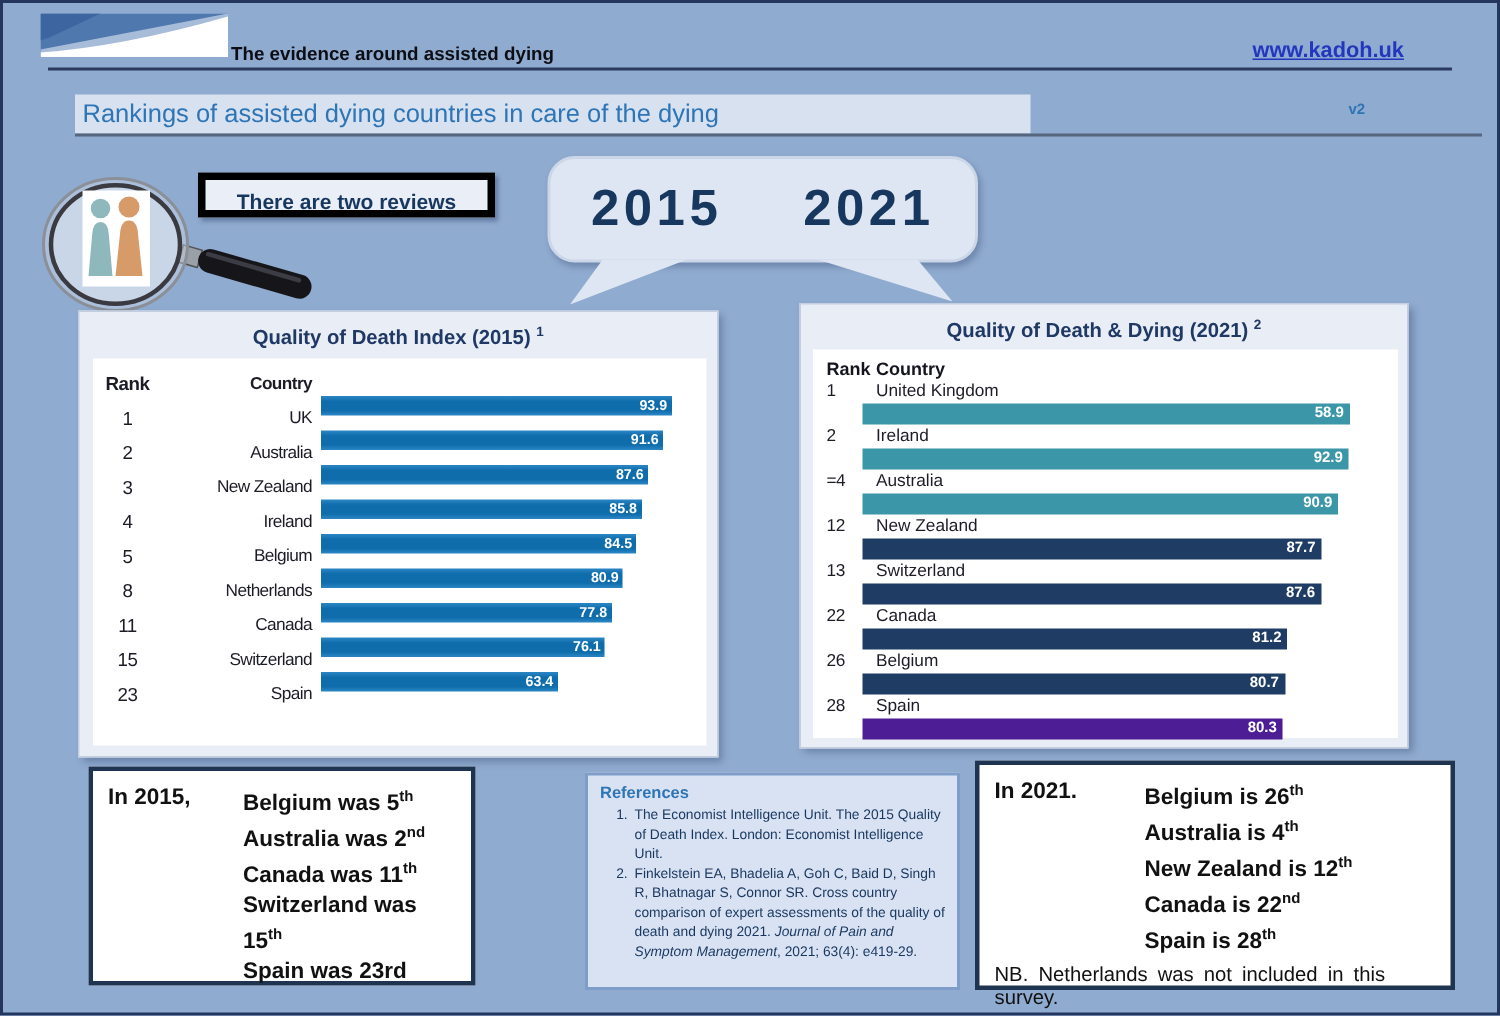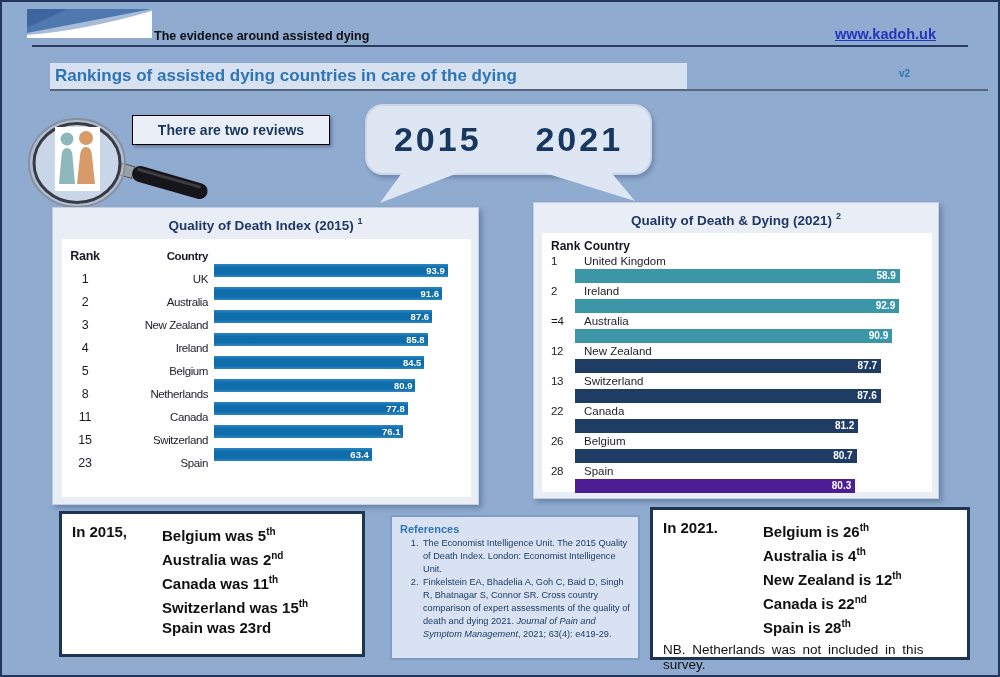--- a/index.html
+++ b/index.html
@@ -8,28 +8,28 @@
   .page {
     position:relative; width:1000px; height:677px; overflow:hidden;
     background:#90ABD0; border:2px solid #24365E;
   }
   
   .logo { position:absolute; left:25px; top:7px; width:125px; height:29px; }
   .tagline { position:absolute; left:152px; top:27px; font-size:12.5px; font-weight:bold; color:#0d0d14; }
   .rule1 { position:absolute; left:30px; top:43px; width:936px; height:2px; background:#2A3B5F; }
   .kadoh { position:absolute; left:833px; top:24px; font-size:14.5px; font-weight:bold; color:#2336BE; text-decoration:underline; cursor:pointer; }
   .title-strip { position:absolute; left:48px; top:61px; width:637px; height:26px; background:#D7E1F0; }
-  .page-title { padding-left:5px; line-height:26px; font-size:17px; font-weight:bold; color:#2E75B6; white-space:nowrap; }
+  .page-title { padding-left:5px; line-height:26px; font-size:17px; font-weight:normal; color:#2E75B6; white-space:nowrap; }
   .v2 { position:absolute; left:897px; top:66px; font-size:10px; font-weight:bold; color:#2E75B6; }
   .rule2 { position:absolute; left:48px; top:87px; width:938px; height:2px; background:#57667F; }
 
   
   .reviews-box {
     position:absolute; left:130px; top:113px; width:198px; height:30px;
-    background:#EAEFF7; border:1px solid #000000; box-shadow:2px 2px 3px rgba(40,60,100,.45);
+    background:#EAEFF7; border:5px solid #000000; box-shadow:2px 2px 3px rgba(40,60,100,.45);
     text-align:center; line-height:28px; font-size:14px; font-weight:bold; color:#17375E;
   }
   .magnifier { position:absolute; left:22px; top:112px; width:190px; height:100px; }
   .bubble {
     position:absolute; left:363px; top:102px; width:287px; height:71px;
     background:#DDE6F2; border:2px solid #CBD6E8; border-radius:18px;
     box-shadow:2px 3px 4px rgba(50,70,110,.35);
     display:flex; justify-content:space-around; align-items:center;
   }
   .year { font-size:34px; font-weight:bold; color:#17375E; letter-spacing:3px; }
@@ -61,21 +61,21 @@
   .hdr21 .h-rank { width:33px; }
   .group21 { margin-bottom:1px; }
   .labels21 { display:flex; height:13.5px; align-items:center; padding-left:9px; font-size:11.5px; color:#1c1c26; }
   .labels21 .rank21 { width:33px; letter-spacing:-0.3px; }
   .barline21 { margin-left:33px; margin-right:8px; height:14.5px; position:relative; margin-top:1px; }
   .bar21 { position:absolute; left:0; top:0; height:14px; }
   .val21 { position:absolute; right:4px; top:0; line-height:14px; font-size:10px; font-weight:bold; color:#fff; }
 
   
   .sumbox { position:absolute; background:#fff; border:3px solid #1F3450; padding:8px 10px; }
-  .sumbox-2015 { left:57px; top:509px; width:306px; height:146px; }
+  .sumbox-2015 { left:57px; top:509px; width:258px; height:146px; }
   .sumbox-2021 { left:648px; top:505px; width:320px; height:153px; }
   .sum-flex { display:flex; }
   .sum-intro { width:90px; font-weight:bold; font-size:15px; color:#111; padding-top:1px; }
   .sum-intro-2021 { width:100px; }
   .sum-items { flex:1; }
   .sum-line { font-weight:bold; font-size:15px; line-height:20px; color:#111; }
   .sum-line sup { font-size:10px; }
   .nb-line { font-size:13.5px; color:#111; margin-top:4px; word-spacing:3px; }
 
   .refbox {

